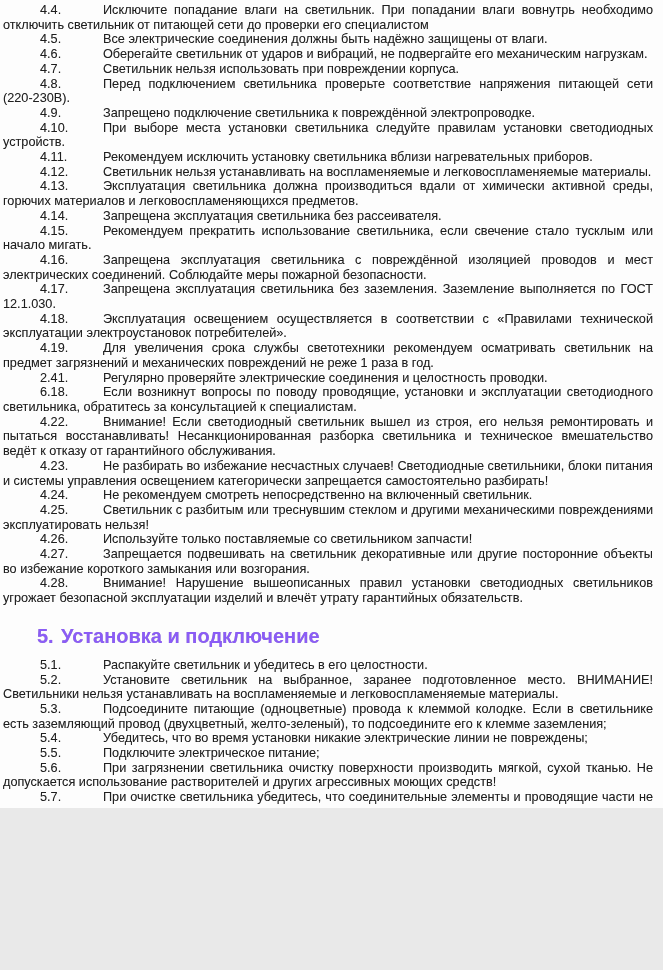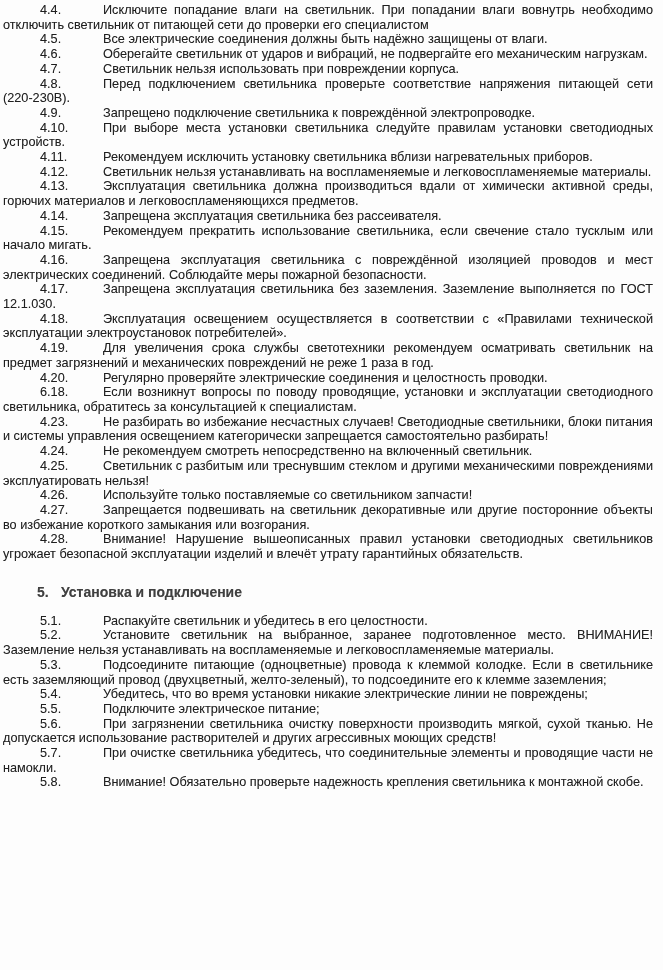--- a/index.html
+++ b/index.html
@@ -1,19 +1,19 @@
 <!DOCTYPE html>
 <html lang="ru"><head>
 <meta charset="utf-8">
 <style>
   html, body { margin: 0; padding: 0; background: #e9e9e9; }
   .page {
     position: relative;
     width: 663px;
-    height: 970px;
+    height: 808px;
     margin: 0 auto;
     background: #fdfdfd;
     box-sizing: border-box;
     padding: 3px 10px 0 3px;
     overflow: hidden;
     font-family: "Liberation Sans", "DejaVu Sans", sans-serif;
     color: #1f1f1f;
     text-shadow: 0 0 0.5px rgba(45,45,45,0.35);
   }
   .clauses { font-size: 12.7px; line-height: 14.7px; }
@@ -22,26 +22,26 @@
     text-align: justify;
     text-indent: 37px;
   }
   p.item .num {
     display: inline-block;
     width: 63px;
     text-indent: 0;
     white-space: nowrap;
   }
   h2.heading {
-    font-size: 14px;
+    font-size: 20px;
     line-height: 20px;
     font-weight: bold;
     margin: 20px 0 12px 0;
     text-indent: 34px;
-    color: #404040;
+    color: #8b5cf6;
   }
   h2.heading .hnum {
     display: inline-block;
     width: 24px;
     text-indent: 0;
   }
 </style>
 </head>
 <body>
 
@@ -57,35 +57,36 @@
     <p class="item"><span class="num">4.10.</span><span class="txt">При выборе места установки светильника следуйте правилам установки светодиодных устройств.</span></p>
     <p class="item"><span class="num">4.11.</span><span class="txt">Рекомендуем исключить установку светильника вблизи нагревательных приборов.</span></p>
     <p class="item"><span class="num">4.12.</span><span class="txt">Светильник нельзя устанавливать на воспламеняемые и легковоспламеняемые материалы.</span></p>
     <p class="item"><span class="num">4.13.</span><span class="txt">Эксплуатация светильника должна производиться вдали от химически активной среды, горючих материалов и легковоспламеняющихся предметов.</span></p>
     <p class="item"><span class="num">4.14.</span><span class="txt">Запрещена эксплуатация светильника без рассеивателя.</span></p>
     <p class="item"><span class="num">4.15.</span><span class="txt">Рекомендуем прекратить использование светильника, если свечение стало тусклым или начало мигать.</span></p>
     <p class="item"><span class="num">4.16.</span><span class="txt">Запрещена эксплуатация светильника с повреждённой изоляцией проводов и мест электрических соединений. Соблюдайте меры пожарной безопасности.</span></p>
     <p class="item"><span class="num">4.17.</span><span class="txt">Запрещена эксплуатация светильника без заземления. Заземление выполняется по ГОСТ 12.1.030.</span></p>
     <p class="item"><span class="num">4.18.</span><span class="txt">Эксплуатация освещением осуществляется в соответствии с «Правилами технической эксплуатации электроустановок потребителей».</span></p>
     <p class="item"><span class="num">4.19.</span><span class="txt">Для увеличения срока службы светотехники рекомендуем осматривать светильник на предмет загрязнений и механических повреждений не реже 1 раза в год.</span></p>
-    <p class="item"><span class="num">4.20.</span><span class="txt">Регулярно проверяйте электрические соединения и целостность проводки.</span></p>
+    <p class="item"><span class="num">2.41.</span><span class="txt">Регулярно проверяйте электрические соединения и целостность проводки.</span></p>
     <p class="item"><span class="num">6.18.</span><span class="txt">Если возникнут вопросы по поводу проводящие, установки и эксплуатации светодиодного светильника, обратитесь за консультацией к специалистам.</span></p>
+    <p class="item"><span class="num">4.22.</span><span class="txt">Внимание! Если светодиодный светильник вышел из строя, его нельзя ремонтировать и пытаться восстанавливать! Несанкционированная разборка светильника и техническое вмешательство ведёт к отказу от гарантийного обслуживания.</span></p>
     <p class="item"><span class="num">4.23.</span><span class="txt">Не разбирать во избежание несчастных случаев! Светодиодные светильники, блоки питания и системы управления освещением категорически запрещается самостоятельно разбирать!</span></p>
     <p class="item"><span class="num">4.24.</span><span class="txt">Не рекомендуем смотреть непосредственно на включенный светильник.</span></p>
     <p class="item"><span class="num">4.25.</span><span class="txt">Светильник с разбитым или треснувшим стеклом и другими механическими повреждениями эксплуатировать нельзя!</span></p>
     <p class="item"><span class="num">4.26.</span><span class="txt">Используйте только поставляемые со светильником запчасти!</span></p>
     <p class="item"><span class="num">4.27.</span><span class="txt">Запрещается подвешивать на светильник декоративные или другие посторонние объекты во избежание короткого замыкания или возгорания.</span></p>
     <p class="item"><span class="num">4.28.</span><span class="txt">Внимание! Нарушение вышеописанных правил установки светодиодных светильников угрожает безопасной эксплуатации изделий и влечёт утрату гарантийных обязательств.</span></p>
   </div>
 
   <h2 class="heading"><span class="hnum">5.</span><span>Установка и подключение</span></h2>
 
   <div class="clauses">
     <p class="item"><span class="num">5.1.</span><span class="txt">Распакуйте светильник и убедитесь в его целостности.</span></p>
-    <p class="item"><span class="num">5.2.</span><span class="txt">Установите светильник на выбранное, заранее подготовленное место. ВНИМАНИЕ! Заземление нельзя устанавливать на воспламеняемые и легковоспламеняемые материалы.</span></p>
+    <p class="item"><span class="num">5.2.</span><span class="txt">Установите светильник на выбранное, заранее подготовленное место. ВНИМАНИЕ! Светильники нельзя устанавливать на воспламеняемые и легковоспламеняемые материалы.</span></p>
     <p class="item"><span class="num">5.3.</span><span class="txt">Подсоедините питающие (одноцветные) провода к клеммой колодке. Если в светильнике есть заземляющий провод (двухцветный, желто-зеленый), то подсоедините его к клемме заземления;</span></p>
     <p class="item"><span class="num">5.4.</span><span class="txt">Убедитесь, что во время установки никакие электрические линии не повреждены;</span></p>
     <p class="item"><span class="num">5.5.</span><span class="txt">Подключите электрическое питание;</span></p>
     <p class="item"><span class="num">5.6.</span><span class="txt">При загрязнении светильника очистку поверхности производить мягкой, сухой тканью. Не допускается использование растворителей и других агрессивных моющих средств!</span></p>
     <p class="item"><span class="num">5.7.</span><span class="txt">При очистке светильника убедитесь, что соединительные элементы и проводящие части не намокли.</span></p>
     <p class="item"><span class="num">5.8.</span><span class="txt">Внимание! Обязательно проверьте надежность крепления светильника к монтажной скобе.</span></p>
   </div>
 
 </div>
 

